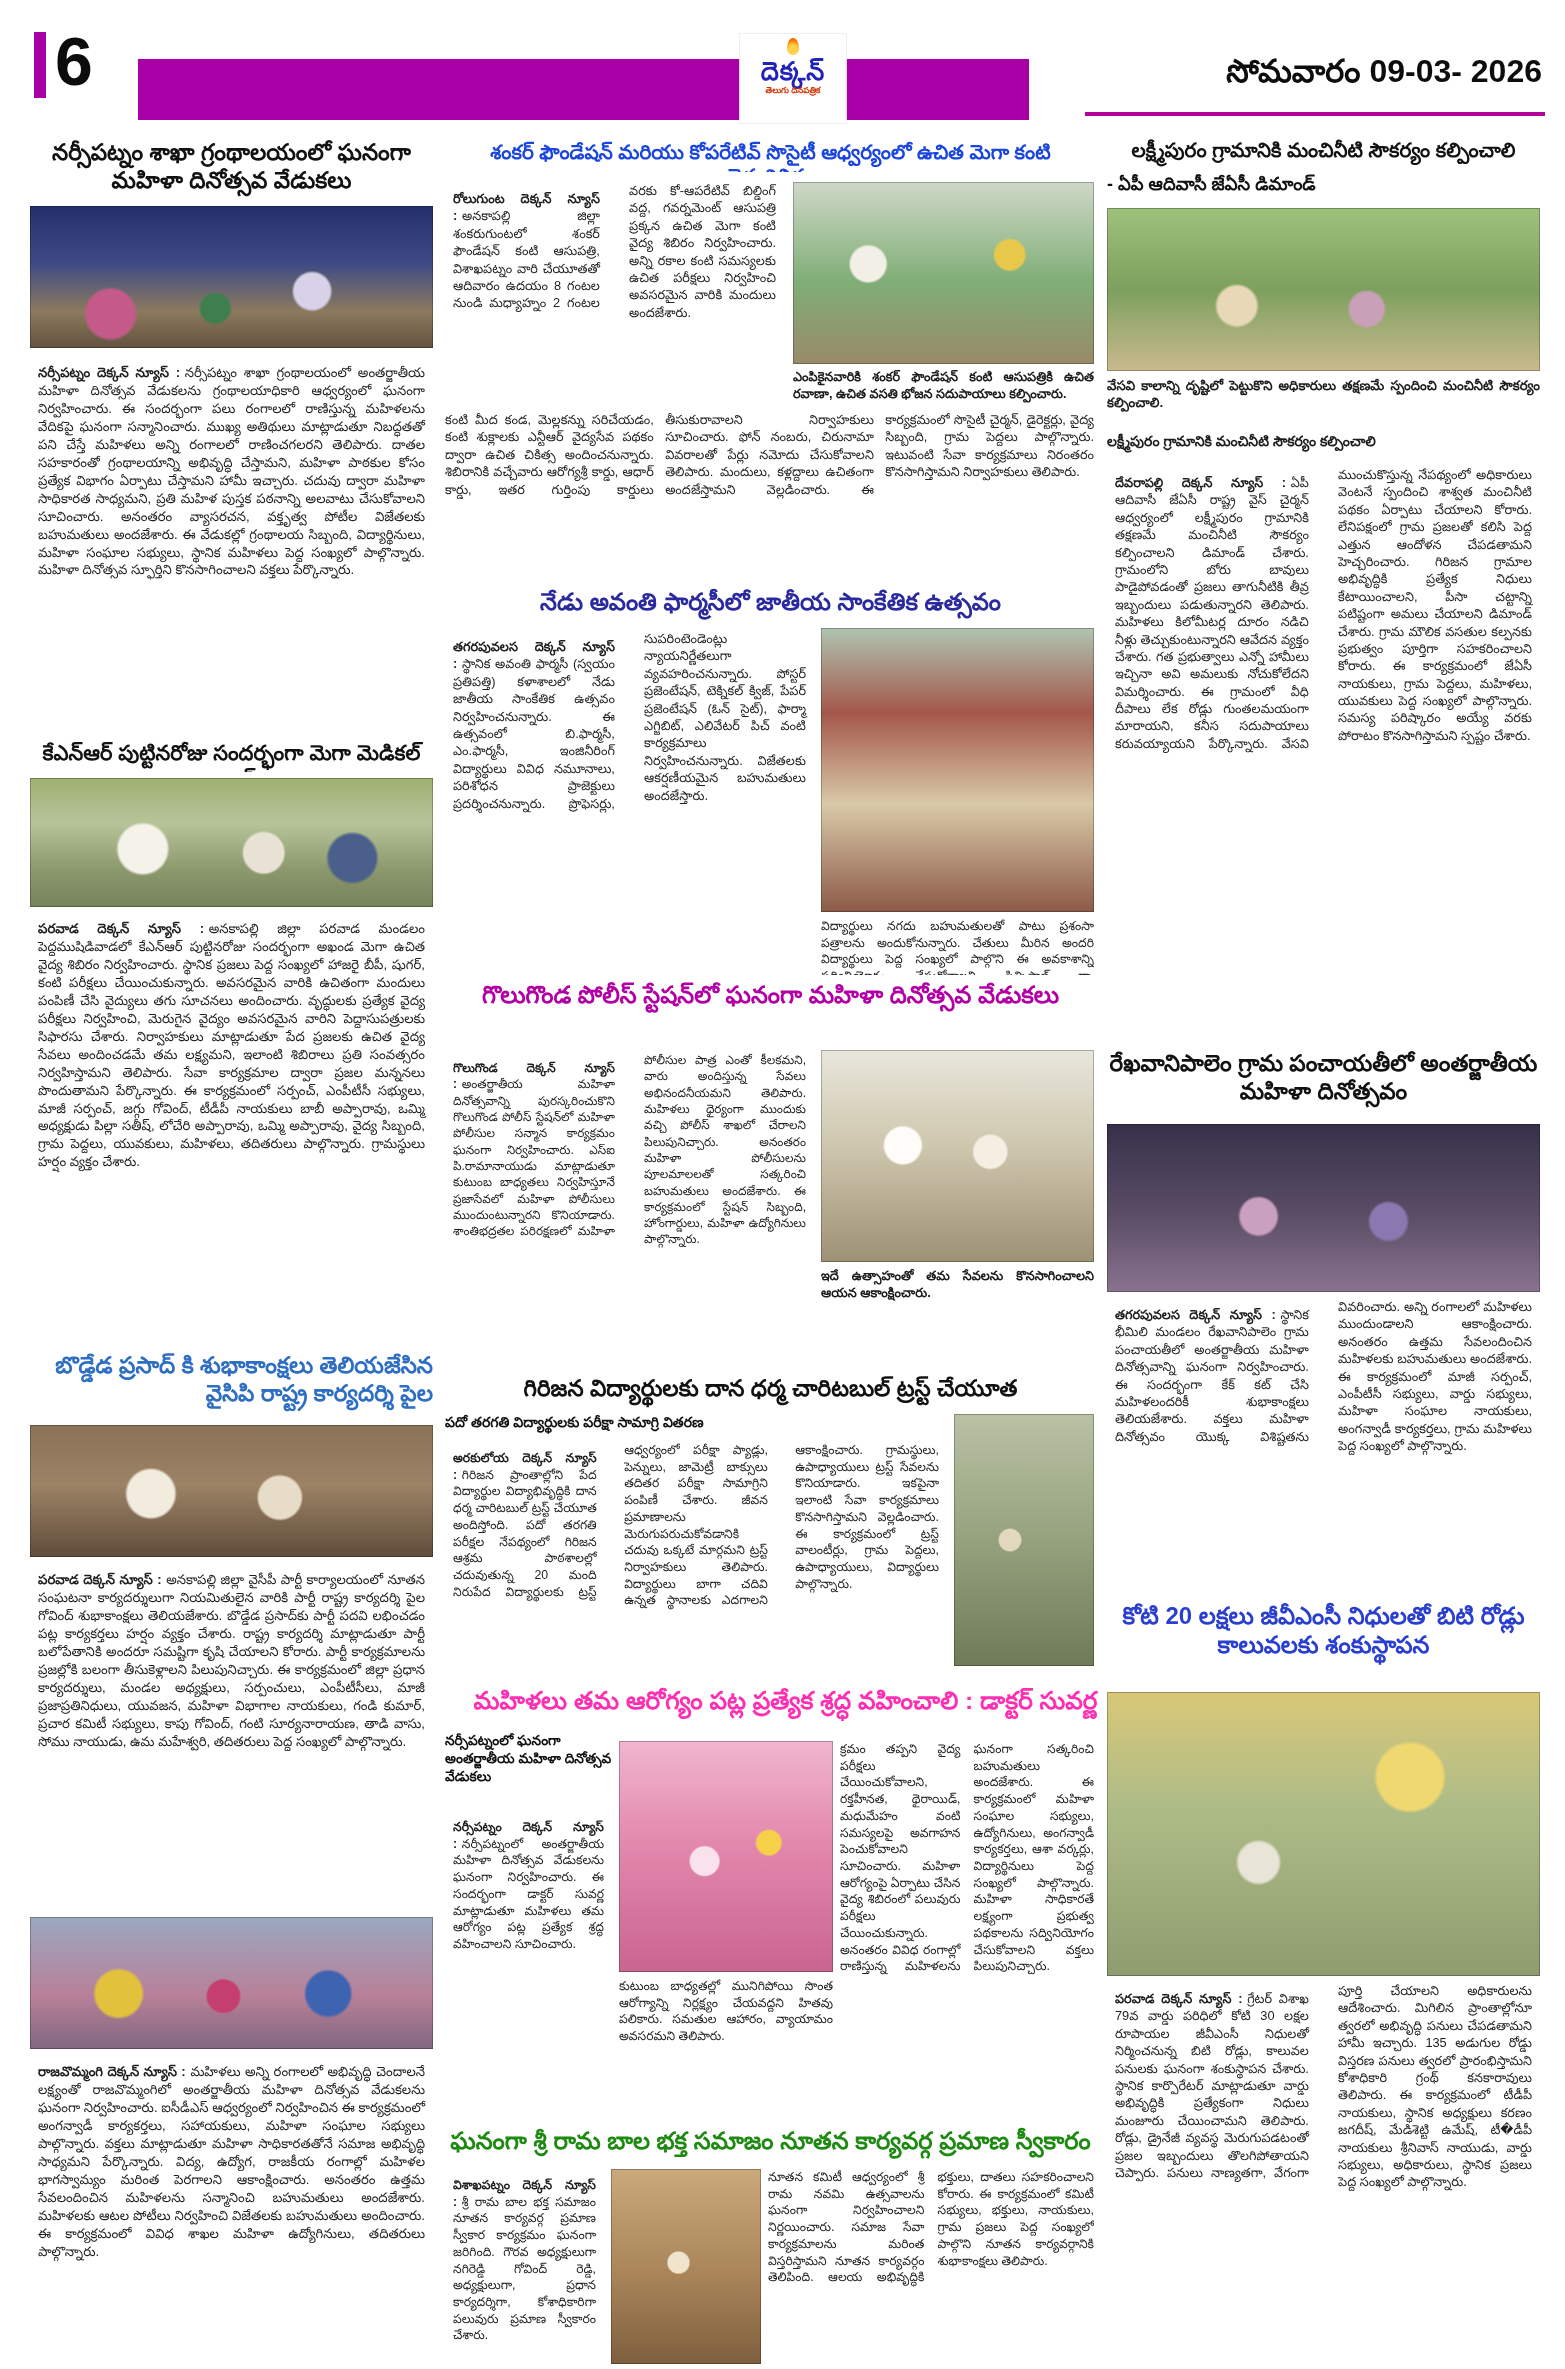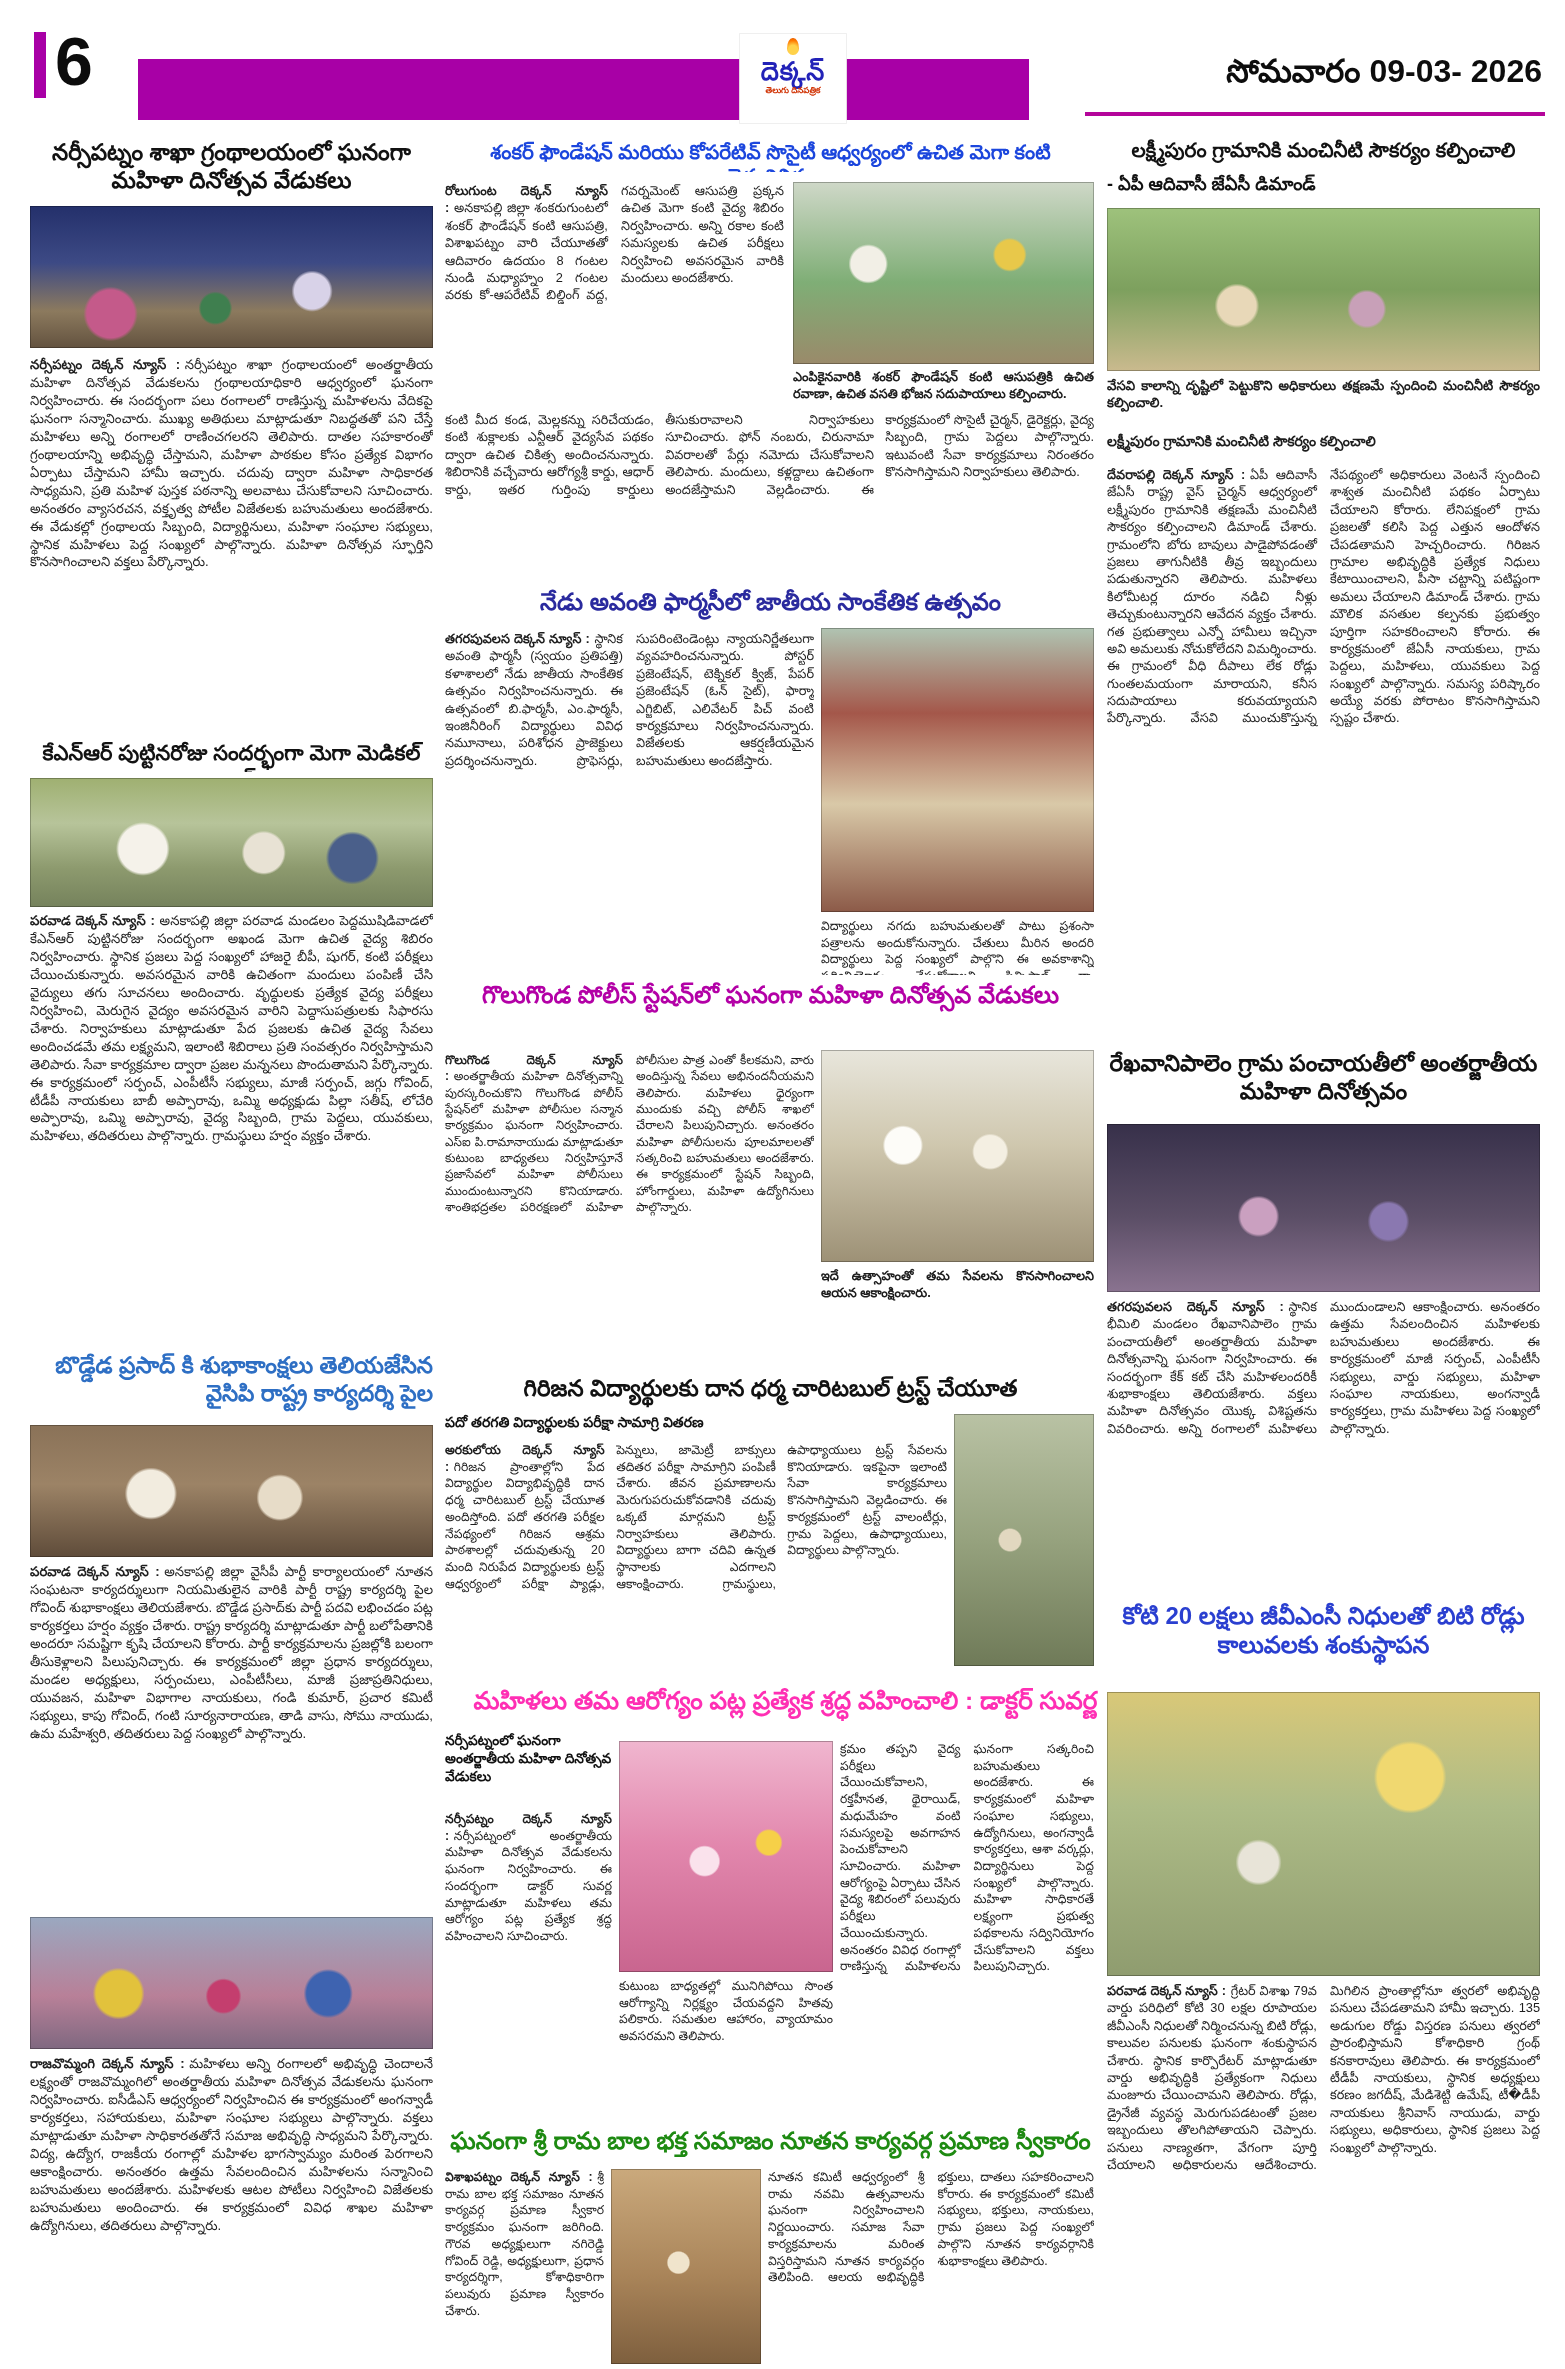--- a/index.html
+++ b/index.html
@@ -6,21 +6,21 @@
   .page{
     position:relative;width:1565px;height:2370px;background:#fff;
     font-family:"Liberation Sans","DejaVu Sans",sans-serif;
     overflow:hidden;margin:0 auto;color:#1c1c1c;
   }
   .abs{position:absolute;}
   .headline{font-weight:bold;text-align:center;line-height:1.22;overflow:hidden;}
   .hl-left{text-align:left;}
   .subhead{font-weight:bold;color:#111;overflow:hidden;}
   .body-text{font-size:13.2px;line-height:1.36;text-align:justify;color:#1e1e1e;overflow:hidden;}
-  .body-text p{margin:0;}
+  .body-text p{margin:8px;}
   .cols2{column-count:2;column-gap:13.2px;}
   .cols3{column-count:3;column-gap:11.4px;}
   .dl{font-weight:bold;margin-right:4.7px;}
   .caption{font-weight:bold;font-size:12.8px;line-height:1.3;text-align:justify;overflow:hidden;}
   .photo{box-shadow:inset 0 0 0 0.9px rgba(0,0,0,.28);}
   
   .edge-bar{background:var(--banner);}
   .page-num{font-size:68px;font-weight:bold;color:#0c0c0c;line-height:1;}
   .banner{background:var(--banner);}
   .logo-box{background:#fff;text-align:center;box-shadow:0 0 0 0.9px #eee;margin-left:28px;}

